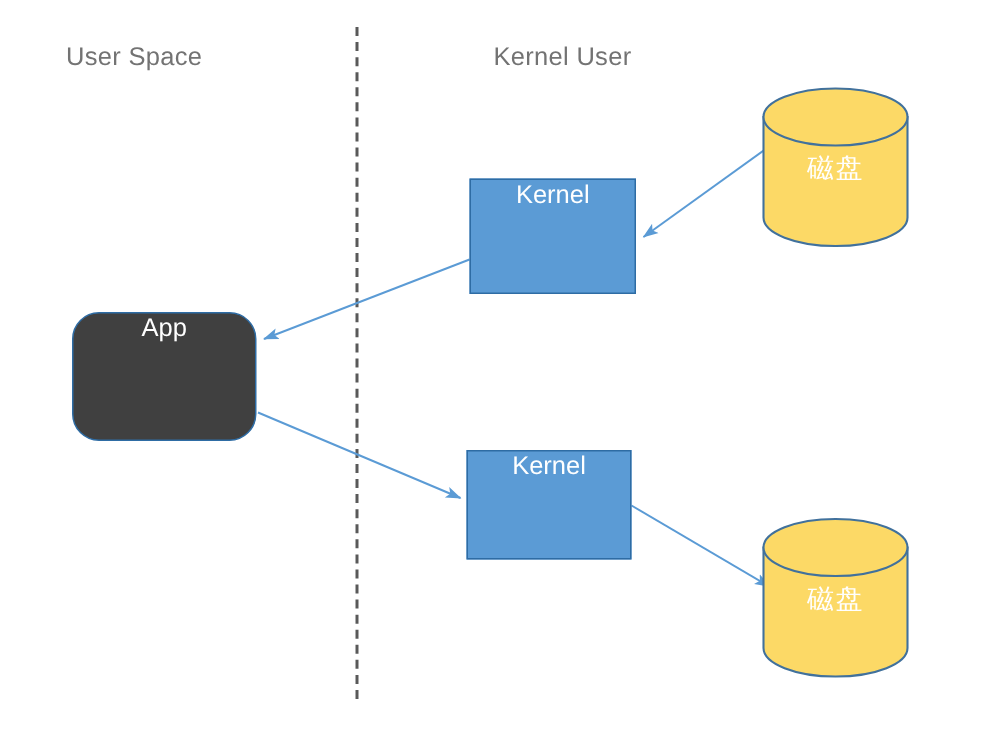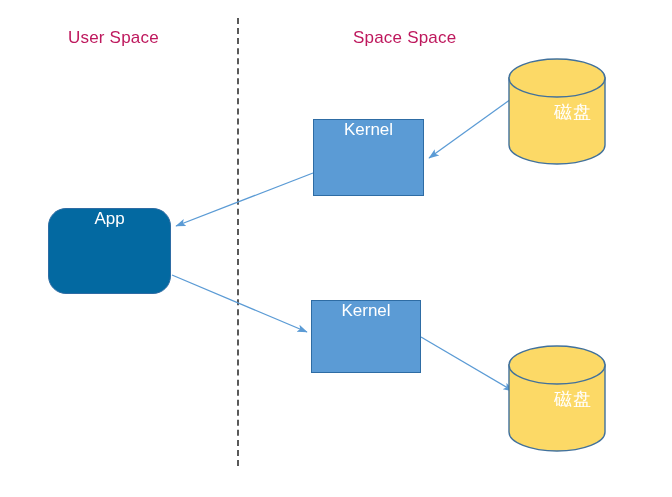--- a/index.html
+++ b/index.html
@@ -11,24 +11,23 @@
     position: relative;
     width: 672px;
     height: 497px;
     background: #ffffff;
     overflow: hidden;
     font-family: "Liberation Sans", "DejaVu Sans", sans-serif;
   }
   .zone-label {
     position: absolute;
     font-size: 17px;
-    color: #be185d;
+    color: #737373;
     letter-spacing: 0.2px;
     white-space: nowrap;
-    margin-left: 24px;
   }
   #label-user-space { left: 44px; top: 28px; }
   #label-kernel-space { left: 329px; top: 28px; }
 
   .divider {
     position: absolute;
     left: 237px;
     top: 18px;
     width: 0;
     height: 448px;
@@ -43,21 +42,21 @@
     justify-content: center;
     color: #ffffff;
     font-size: 17px;
   }
 
   .app-box {
     left: 48px;
     top: 208px;
     width: 123px;
     height: 86px;
-    background: #0369a1;
+    background: #404040;
     border: 1.5px solid #2e6ca4;
     border-radius: 18px;
   }
 
   .kernel-box {
     background: #5b9bd5;
     border: 1.5px solid #2e6ca4;
   }
   #kernel-top  { left: 313px; top: 119px; width: 111px; height: 77px; }
   #kernel-bottom { left: 311px; top: 300px; width: 110px; height: 73px; }
@@ -76,40 +75,39 @@
     top: 0;
     width: 98px;
     height: 107px;
     display: flex;
     align-items: center;
     justify-content: center;
     color: #ffffff;
     font-size: 18px;
     letter-spacing: 1px;
     pointer-events: none;
-    padding-left: 16px;
   }
 
   #arrows {
     position: absolute;
     left: 0;
     top: 0;
     width: 672px;
     height: 497px;
     pointer-events: none;
   }
 </style>
 </head>
 <body>
 
 <div id="canvas">
 
   <div class="zone-label" id="label-user-space">User Space</div>
 
-  <div class="zone-label" id="label-kernel-space">Space Space</div>
+  <div class="zone-label" id="label-kernel-space">Kernel User</div>
 
   <div class="divider"></div>
 
   <svg id="arrows" viewBox="0 0 672 497" width="672" height="497">
     <defs>
       <marker id="ah" markerWidth="9" markerHeight="9" refX="7.5" refY="3.2" orient="auto" markerUnits="strokeWidth">
         <path d="M0,0.3 L8,3.2 L0,6.1 L1.8,3.2 z" fill="#5b9bd5"></path>
       </marker>
     </defs>
 

